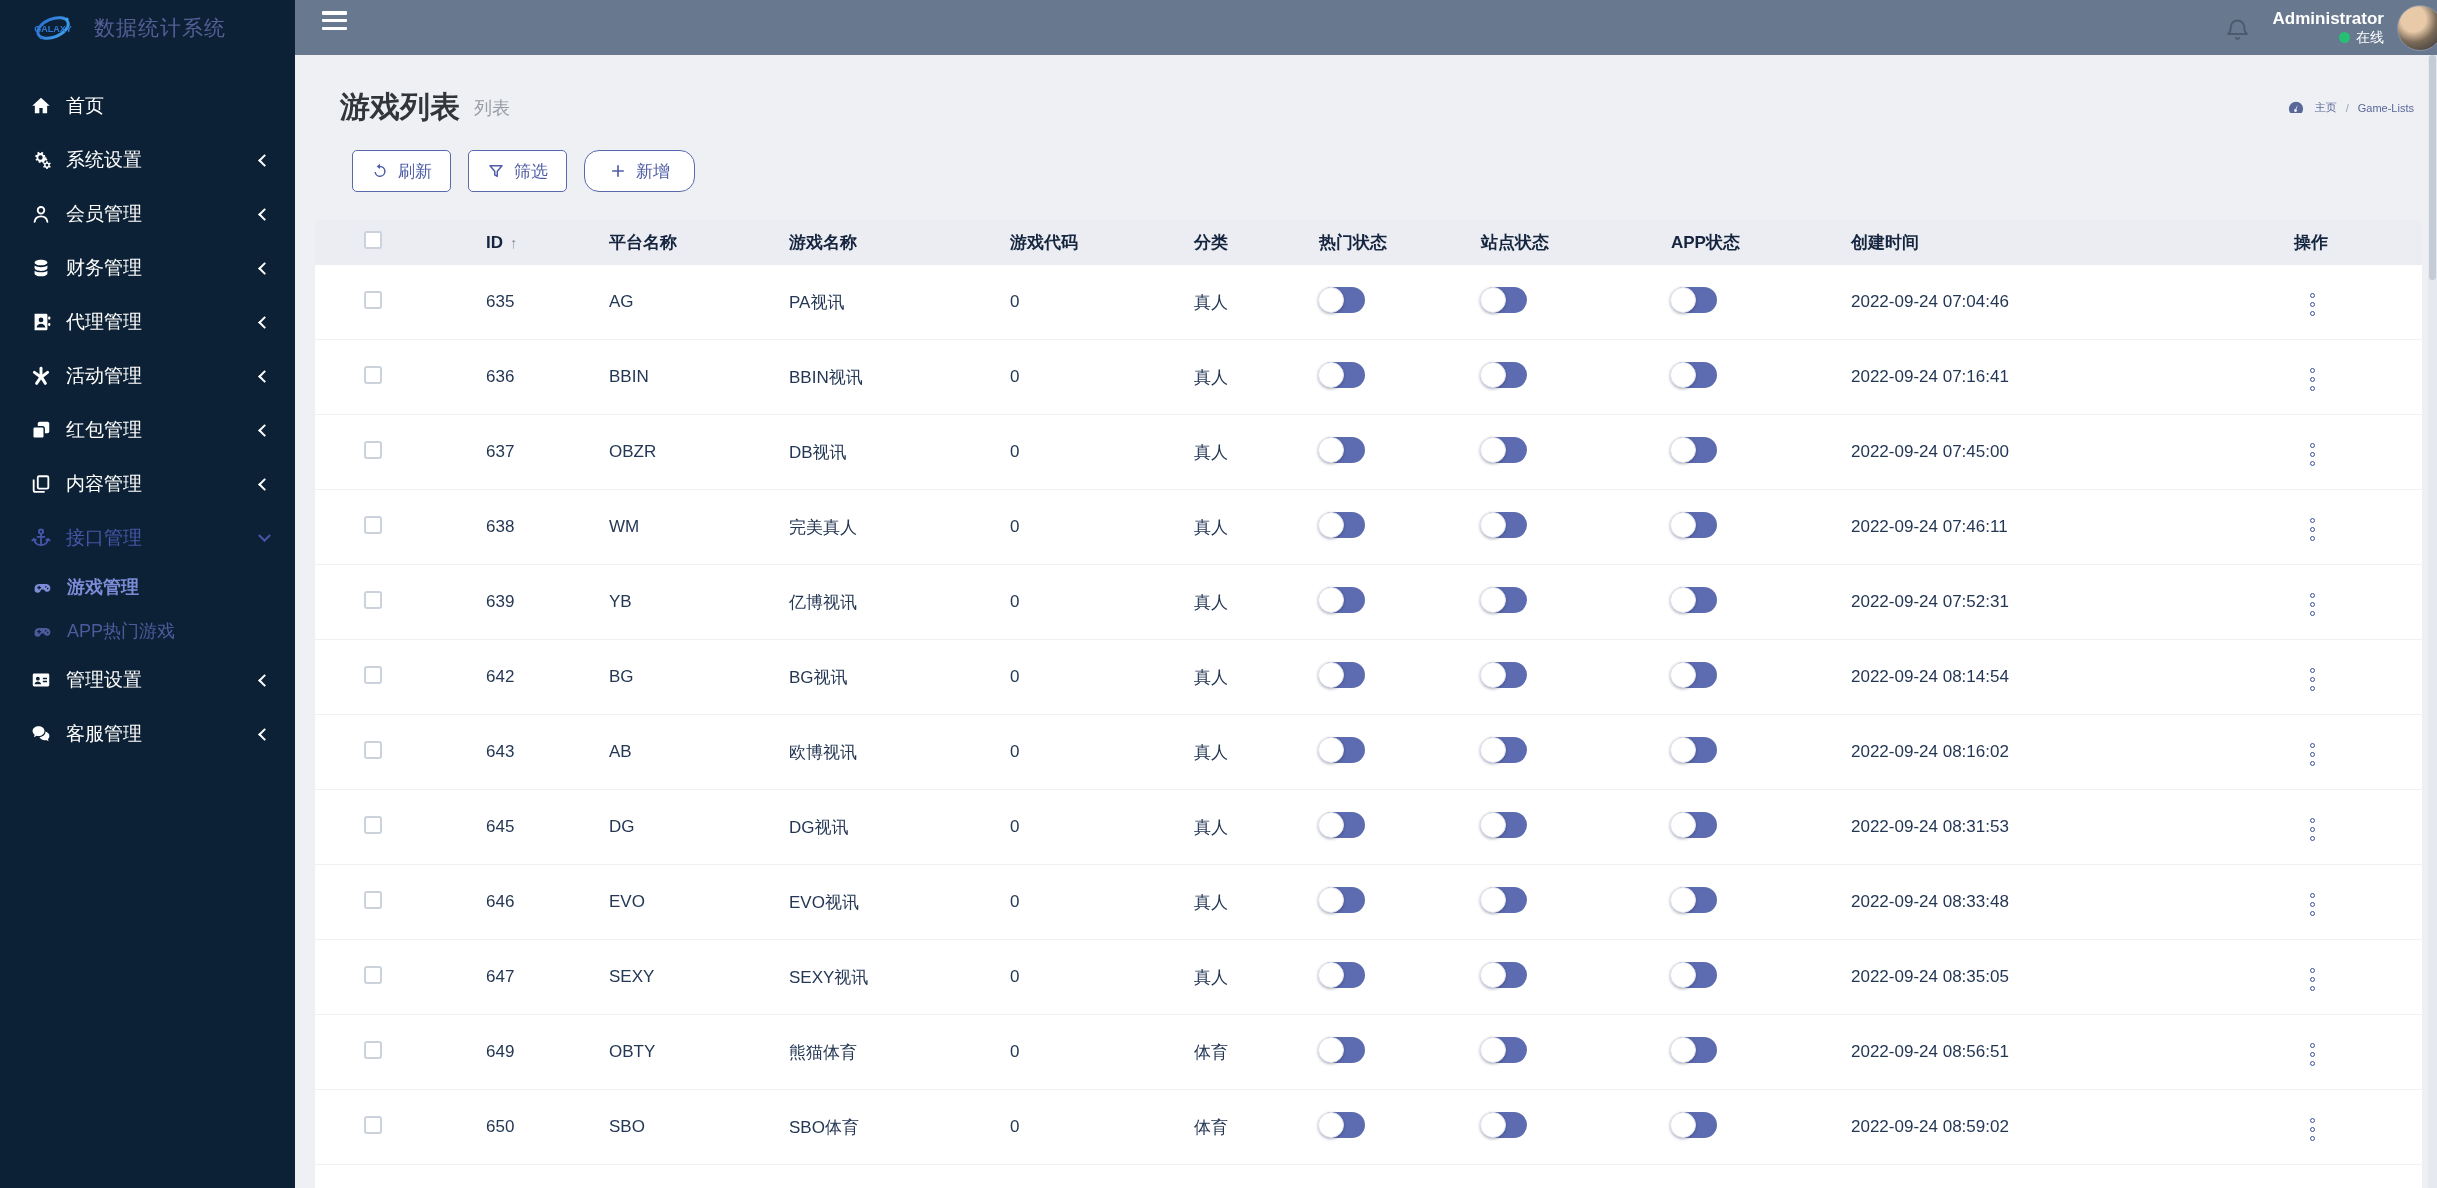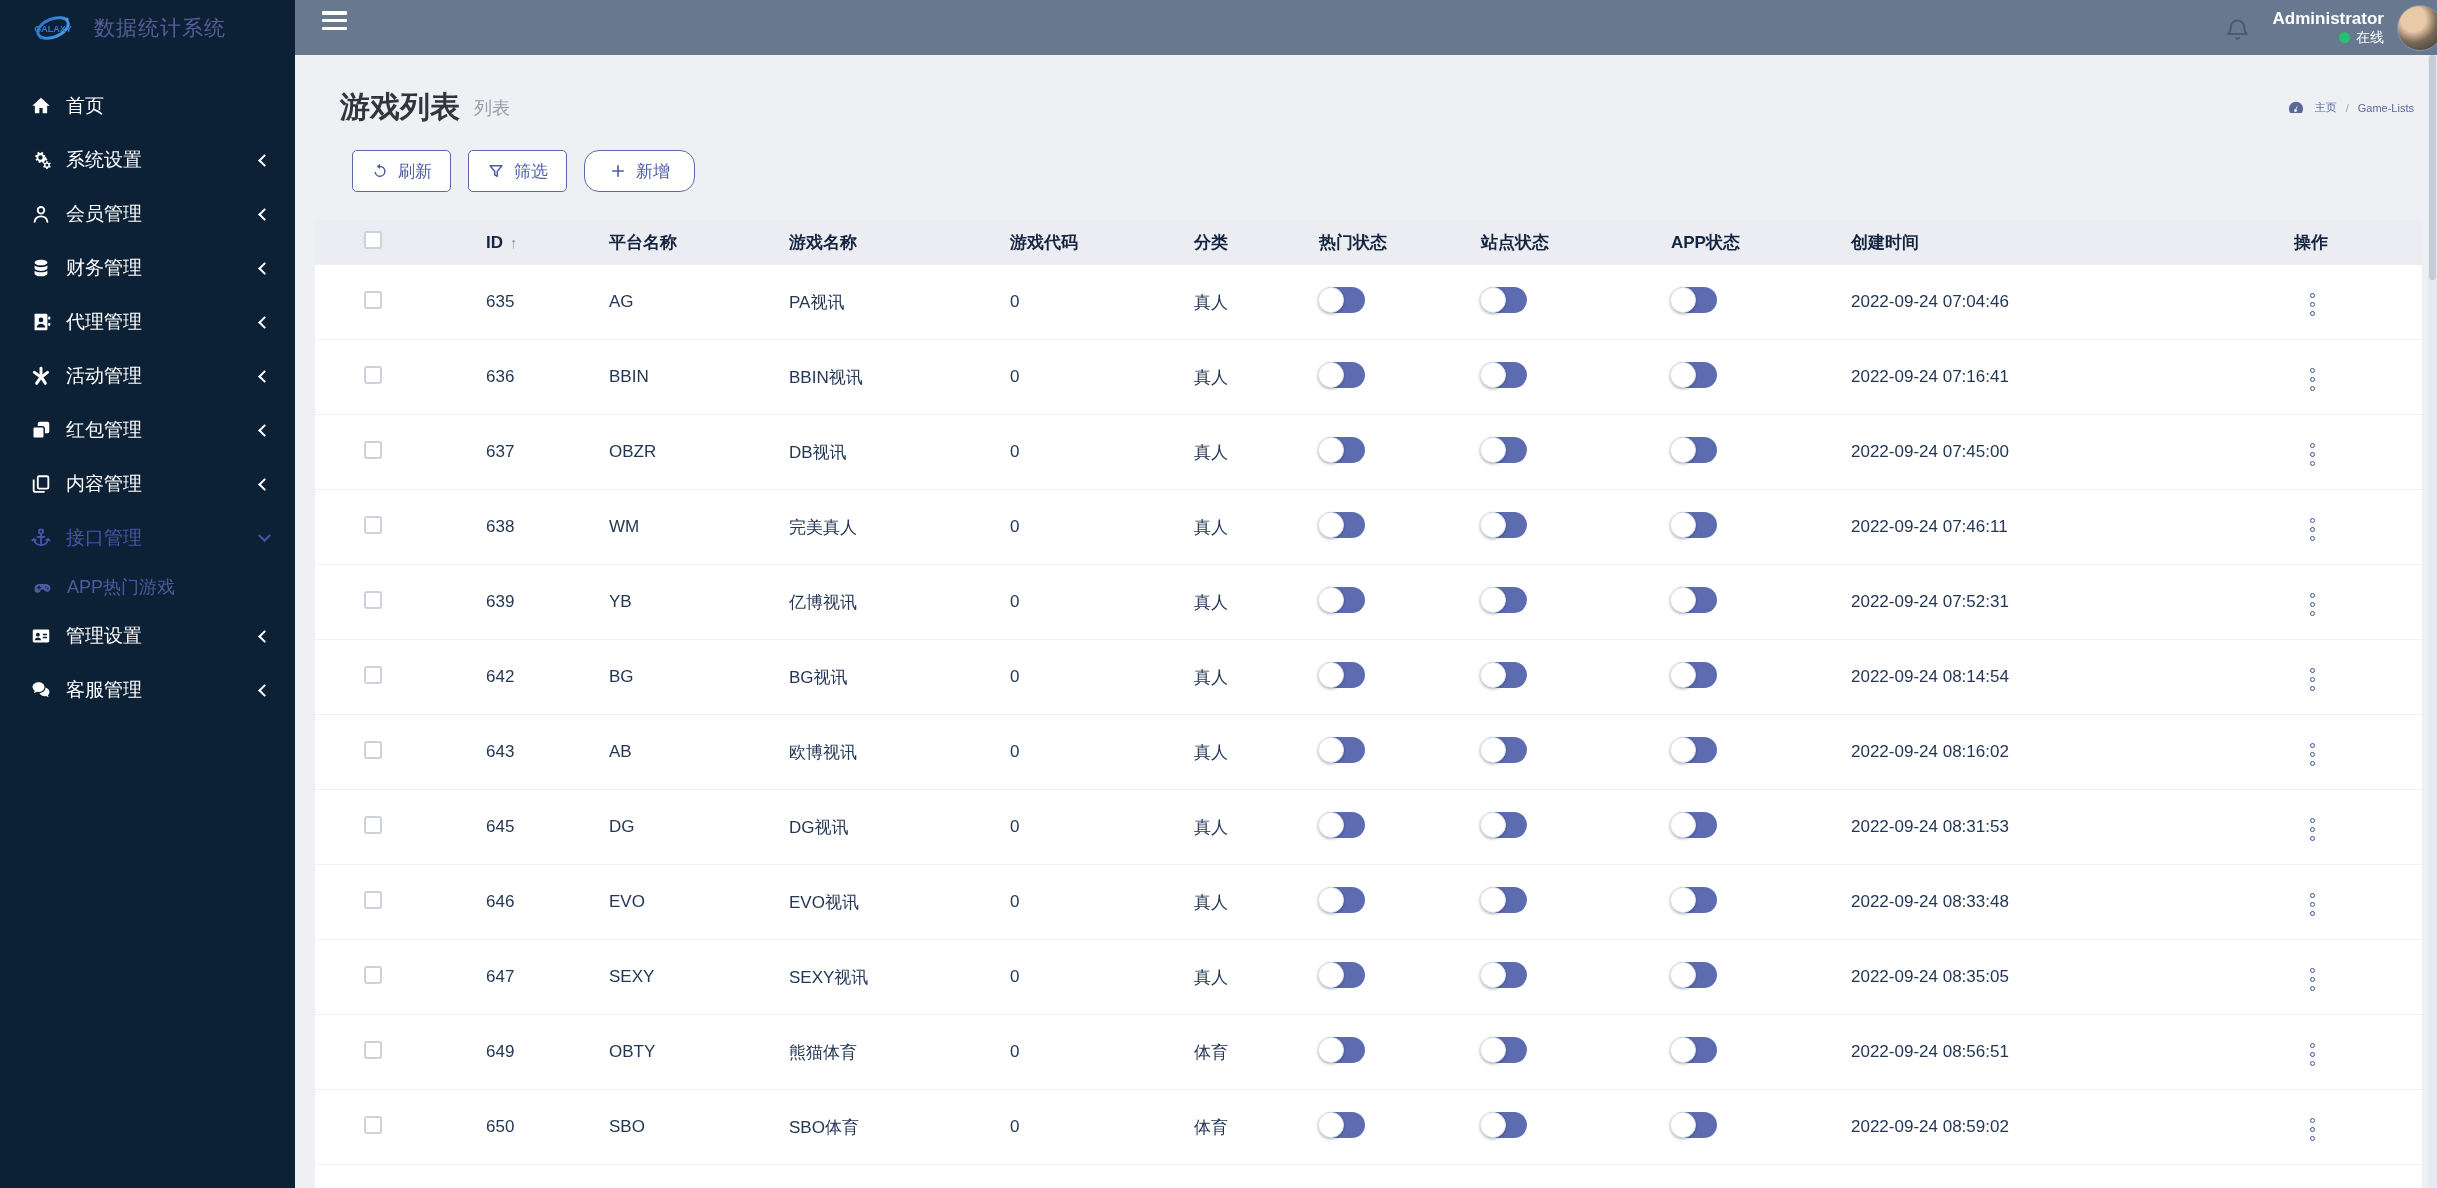--- a/index.html
+++ b/index.html
@@ -196,20 +196,33 @@
               <path d="M4.2 13.2c.9 4.3 4 6.6 7.8 6.6s6.9-2.3 7.8-6.6"></path>
               <path d="m4.2 13.2-1.7 1.4M4.2 13.2l2 .9"></path>
               <path d="m19.8 13.2 1.7 1.4M19.8 13.2l-2 .9"></path>
             </svg>
           </span>
           <span class="nlabel">接口管理</span>
           <span class="chev"></span>
         </div>
 
 
+        <div class="nav-item sub active">
+          <span class="nicon">
+            <svg viewBox="0 0 24 24" fill="currentColor">
+              <path d="M7.2 7.5h9.6a5.2 5.2 0 0 1 5.1 6.3c-.5 2.4-2.6 4-4.9 3.6-1.3-.2-2.4-1-3-2.1l-.4-.8h-3.2l-.4.8a3.9 3.9 0 0 1-7.9-1.5 5.2 5.2 0 0 1 5.1-6.3z"></path>
+              <rect x="5.2" y="11.3" width="5" height="1.7" rx=".5" fill="#0c2135"></rect>
+              <rect x="6.85" y="9.65" width="1.7" height="5" rx=".5" fill="#0c2135"></rect>
+              <circle cx="16.2" cy="11.2" r="1" fill="#0c2135"></circle>
+              <circle cx="18.6" cy="13.4" r="1" fill="#0c2135"></circle>
+            </svg>
+          </span>
+          <span class="nlabel">游戏管理</span>
+
+        </div>
 
         <div class="nav-item sub">
           <span class="nicon">
             <svg viewBox="0 0 24 24" fill="currentColor">
               <path d="M7.2 7.5h9.6a5.2 5.2 0 0 1 5.1 6.3c-.5 2.4-2.6 4-4.9 3.6-1.3-.2-2.4-1-3-2.1l-.4-.8h-3.2l-.4.8a3.9 3.9 0 0 1-7.9-1.5 5.2 5.2 0 0 1 5.1-6.3z"></path>
               <rect x="5.2" y="11.3" width="5" height="1.7" rx=".5" fill="#0c2135"></rect>
               <rect x="6.85" y="9.65" width="1.7" height="5" rx=".5" fill="#0c2135"></rect>
               <circle cx="16.2" cy="11.2" r="1" fill="#0c2135"></circle>
               <circle cx="18.6" cy="13.4" r="1" fill="#0c2135"></circle>
             </svg>

